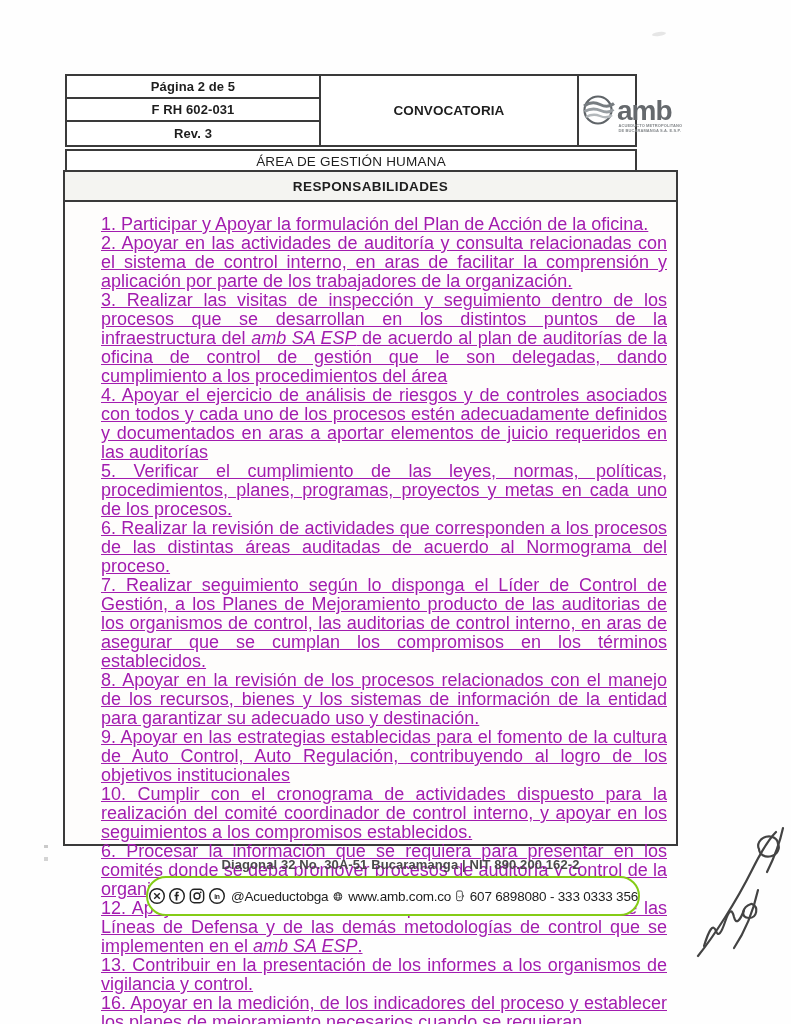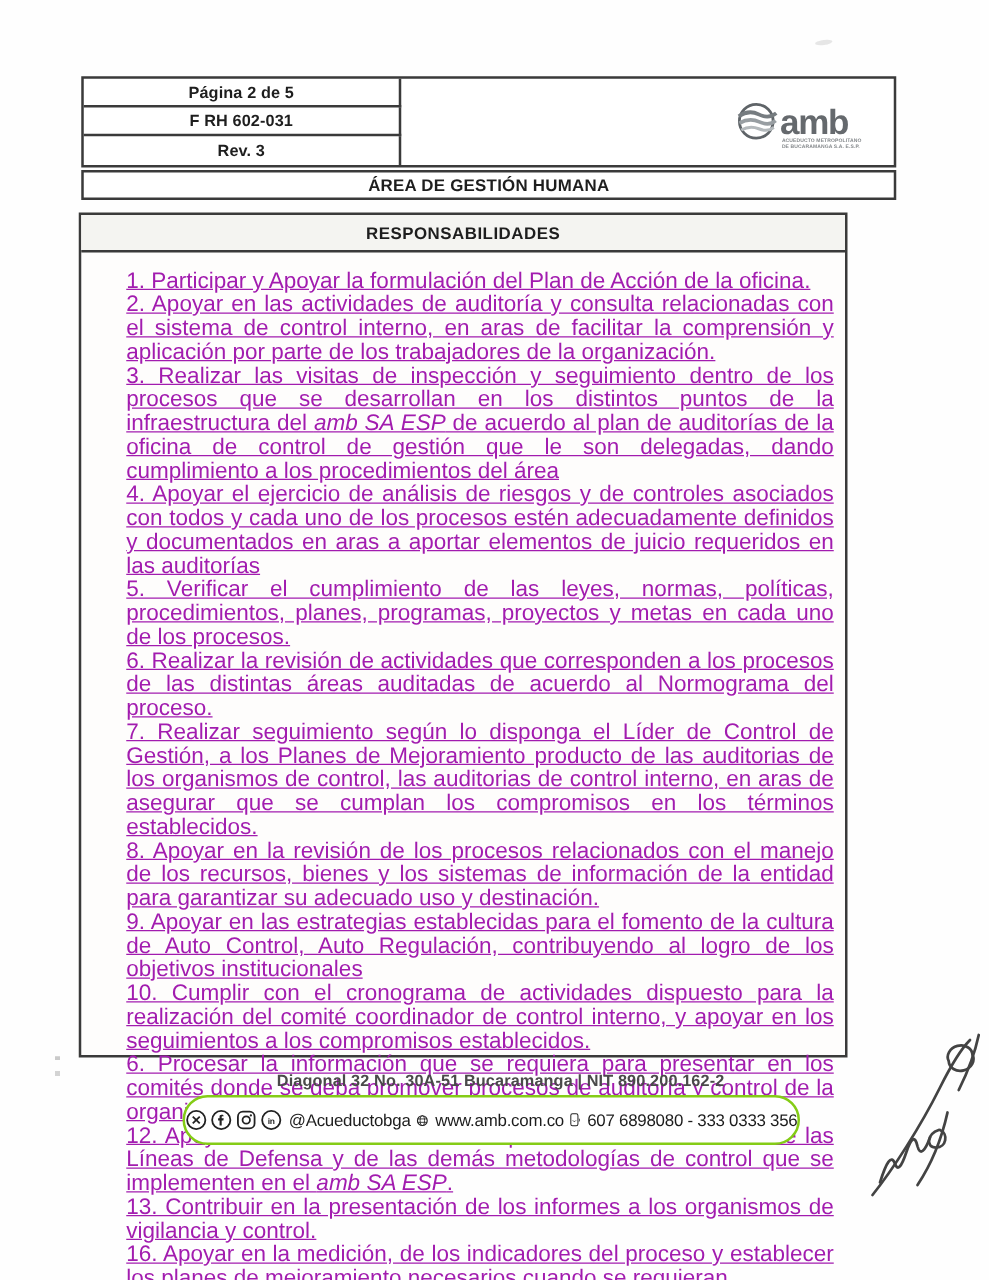--- a/index.html
+++ b/index.html
@@ -1,36 +1,36 @@
 <!DOCTYPE html>
 <html><head>
 <meta charset="utf-8">
 <style>
   html,body { margin:0; padding:0; background:#ffffff; }
   .page {
     position:relative; width:791px; height:1024px; background:#fefefe;
     font-family:"Liberation Sans", sans-serif; color:#1e1e1e; overflow:hidden;
   }
   
-  .hdr-wrap { position:absolute; left:65px; top:61px; width:652px; }
+  .hdr-wrap { position:absolute; left:65px; top:74px; width:572px; }
   .hdr-grid {
     display:grid; grid-template-columns:254px 258px 1fr;
     grid-template-rows:23px 23px 23px; border:2px solid #3a3a3a; background:#fff;
   }
   .hc { display:flex; align-items:center; justify-content:center;
         font-weight:bold; font-size:13px; letter-spacing:.1px; }
   .hc-r1 { grid-column:1; grid-row:1; border-right:2px solid #3a3a3a; border-bottom:2px solid #3a3a3a; }
   .hc-r2 { grid-column:1; grid-row:2; border-right:2px solid #3a3a3a; border-bottom:2px solid #3a3a3a; }
   .hc-r3 { grid-column:1; grid-row:3; border-right:2px solid #3a3a3a; }
   .hc-mid { grid-column:2; grid-row:1/4; border-right:2px solid #3a3a3a; font-size:13.5px; }
   .hc-logo { grid-column:3; grid-row:1/4; display:flex; align-items:center; justify-content:center; }
   .area-strip {
     margin-top:2px; border:2px solid #3a3a3a; height:20px; background:#fff;
     display:flex; align-items:center; justify-content:center;
-    font-weight:bold; font-size:13.5px; letter-spacing:.2px;
+    font-weight:normal; font-size:13.5px; letter-spacing:.2px;
   }
   
   .content-box {
     position:absolute; left:63px; top:170px; width:615px; height:676px;
     border:2px solid #3a3a3a; box-sizing:border-box; background:#fefdfc;
   }
   .resp-title {
     height:28px; border-bottom:2px solid #3a3a3a; background:#f4f4f1;
     display:flex; align-items:center; justify-content:center;
     font-weight:bold; font-size:13.5px; letter-spacing:.4px;
@@ -66,20 +66,21 @@
 </head>
 <body>
 
 <div class="page">
 
   <div class="hdr-wrap">
     <div class="hdr-grid">
       <div class="hc hc-r1">Página 2 de 5</div>
       <div class="hc hc-r2">F RH 602-031</div>
       <div class="hc hc-r3">Rev. 3</div>
+      <div class="hc hc-mid">CONVOCATORIA</div>
       <div class="hc hc-logo">
         <svg width="122" height="46" viewBox="0 0 122 46">
           <circle cx="19" cy="22" r="13.5" fill="none" stroke="#5f6468" stroke-width="2.2"></circle>
           <path d="M5 18 Q 13 12.5, 21 16.5 T 35 15.5" stroke="#767c80" stroke-width="3" fill="none"></path>
           <path d="M5.5 23.5 Q 13.5 19, 21.5 22.5 T 34.5 21.5" stroke="#989ea2" stroke-width="3" fill="none"></path>
           <path d="M7 29 Q 14 25, 21 28 T 33 27" stroke="#b4b9bc" stroke-width="2.4" fill="none"></path>
           <text x="38" y="32" font-size="28" font-weight="bold" fill="#65696d" letter-spacing="-1">amb</text>
           <text x="39.5" y="38.5" font-size="4" fill="#84888b">ACUEDUCTO METROPOLITANO</text>
           <text x="39.5" y="43.5" font-size="4" fill="#84888b">DE BUCARAMANGA S.A. E.S.P.</text>
         </svg>

